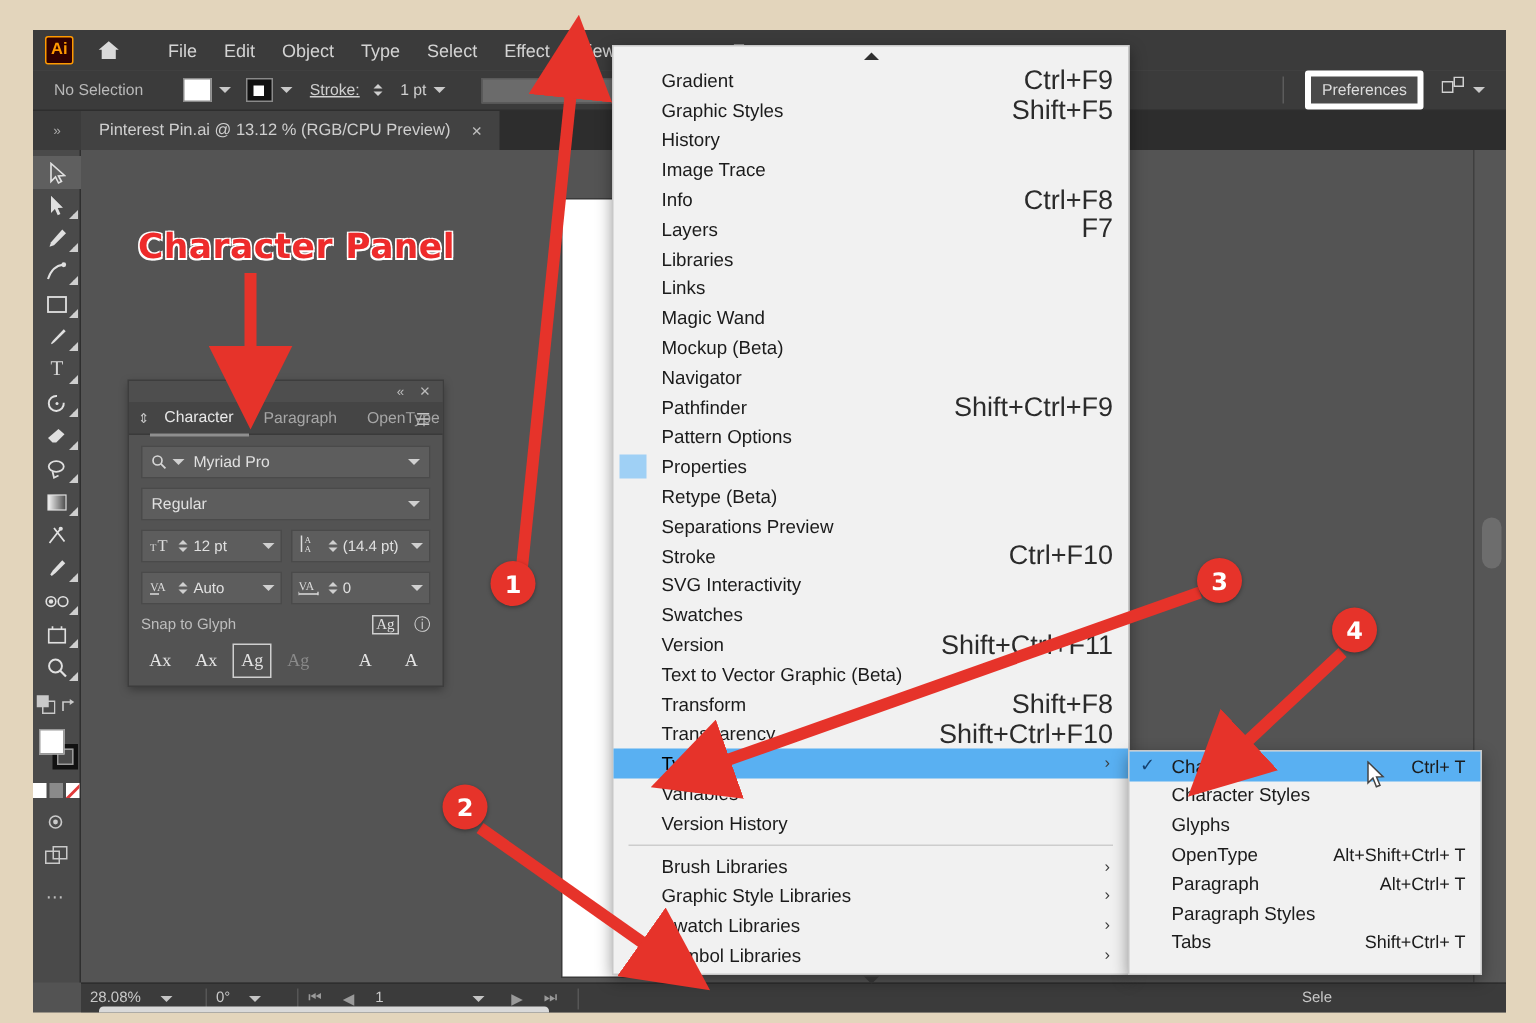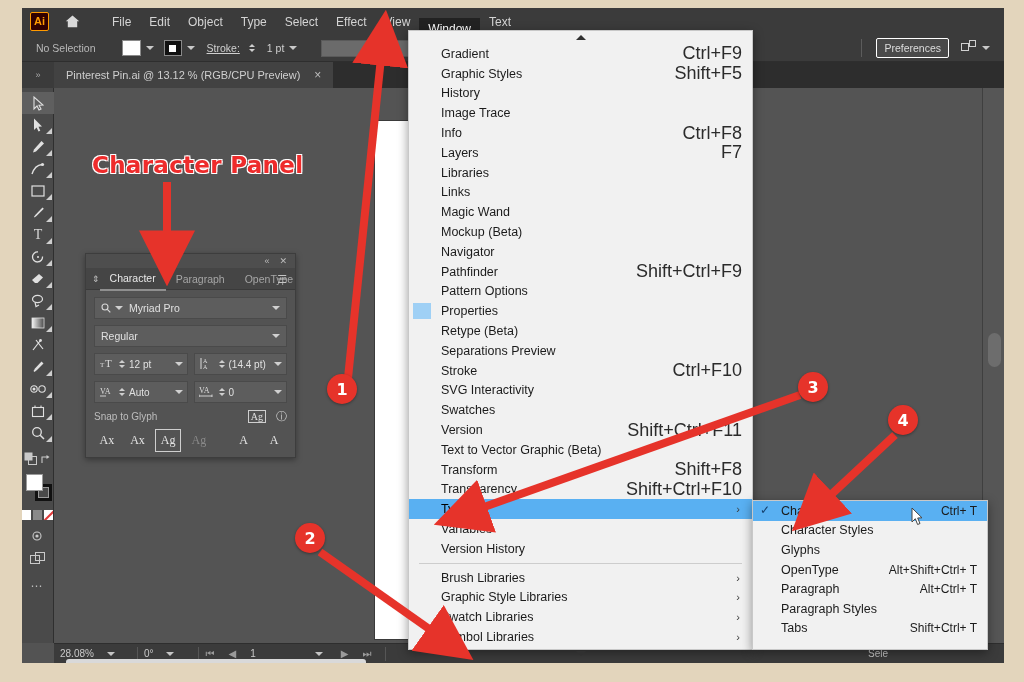--- a/index.html
+++ b/index.html
@@ -11,21 +11,21 @@
   }
   #stage {
     position: relative;
     width: 1024px; height: 682px;
     background: #e3d5bc;
   }
 
   
   #app {
     position: absolute;
-    left: 22px; top: 8px;
+    left: 22px; top: 20px;
     width: 982px; height: 655px;
     background: #535353;
     overflow: hidden;
   }
 
   
   .menubar {
     position: absolute; left: 0; top: 0;
     width: 982px; height: 27px;
     background: #3b3b3b;
@@ -88,21 +88,21 @@
   }
   .spinner .dn {
     width:0;height:0;border-left:3px solid transparent;border-right:3px solid transparent;border-top:3px solid #cfcfcf;
   }
   .cb-box {
     margin-left: 24px; width: 150px; height: 17px;
     background: #6b6b6b; border: 1px solid #5a5a5a;
   }
   .cb-btn {
     color: #dcdcdc; font-size: 10.5px;
-    border: 1px solid #ffffff; border-radius: 2px;
+    border: 4px solid #ffffff; border-radius: 2px;
     padding: 3px 7px; background: #4a4a4a;
   }
   .cb-sep { width:1px; height:18px; background:#5c5c5c; margin-left:14px; }
 
   
   .tabbar {
     position: absolute; left: 0; top: 54px;
     width: 982px; height: 26px; background: #2d2d2d;
     display: flex; align-items: stretch;
   }

